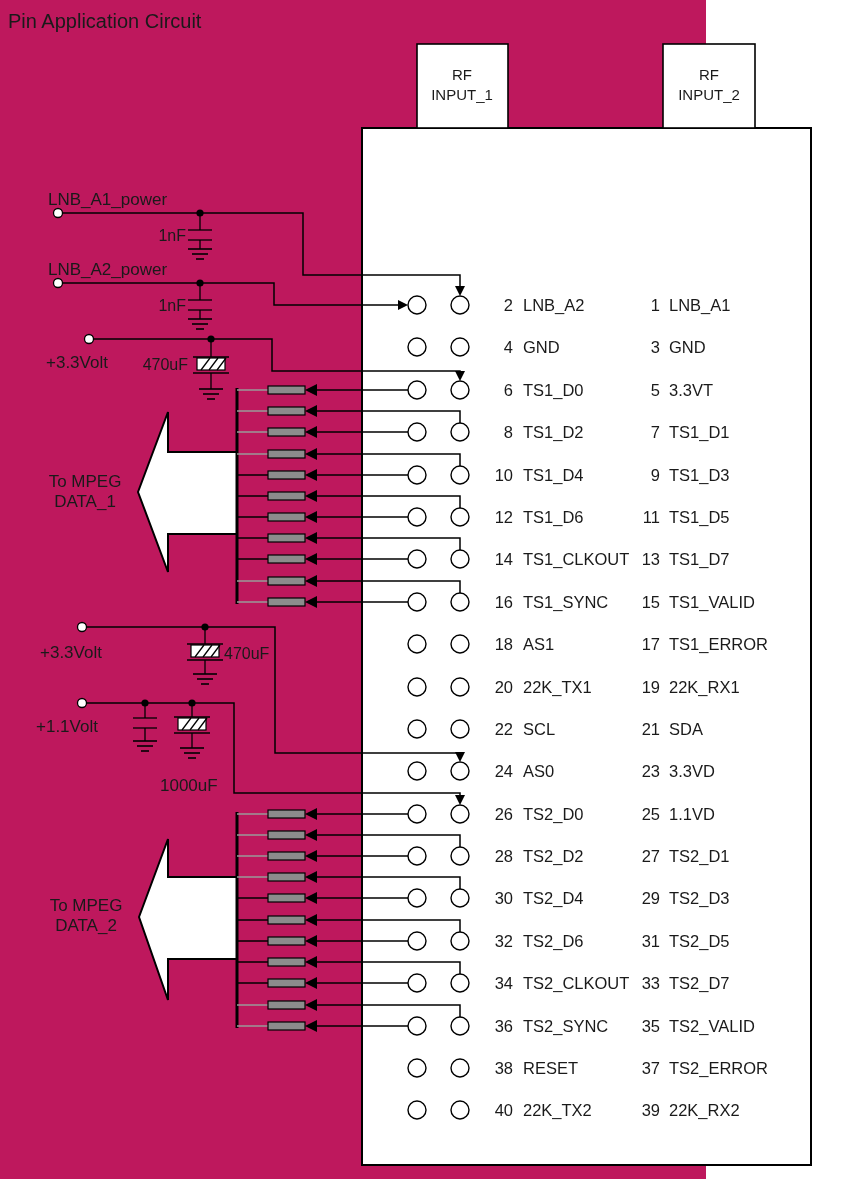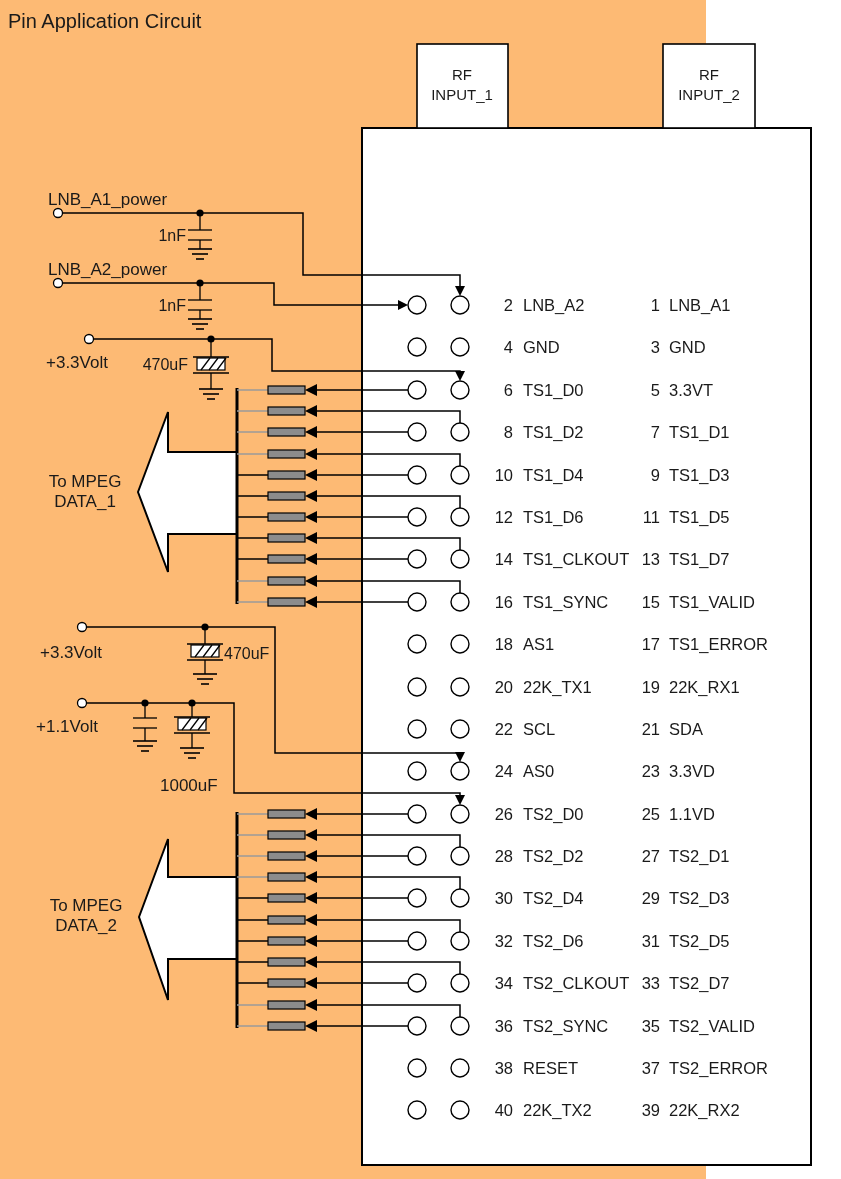--- a/index.html
+++ b/index.html
@@ -1,16 +1,16 @@
 <!DOCTYPE html>
 <html><head>
 <meta charset="utf-8">
 <style>
   html,body{margin:0;padding:0;background:#ffffff;}
-  .stage{position:relative;width:706px;height:1179px;background:#fdba74;}
+  .stage{position:relative;width:706px;height:1179px;background:#be185d;}
   svg text{font-family:"Liberation Sans",sans-serif;fill:#1a1a1a;}
   .title-text{font-size:20px;}
   .lbl{font-size:17px;}
   .cap-lbl{font-size:16px;}
   .pin-num,.pin-name{font-size:16.5px;}
   .rf-lbl{font-size:15px;text-anchor:middle;}
   .mid{text-anchor:middle;}
   .end{text-anchor:end;}
   .wire{fill:none;stroke:#000;stroke-width:1.5;}
   .thin{fill:none;stroke:#000;stroke-width:1.3;}

